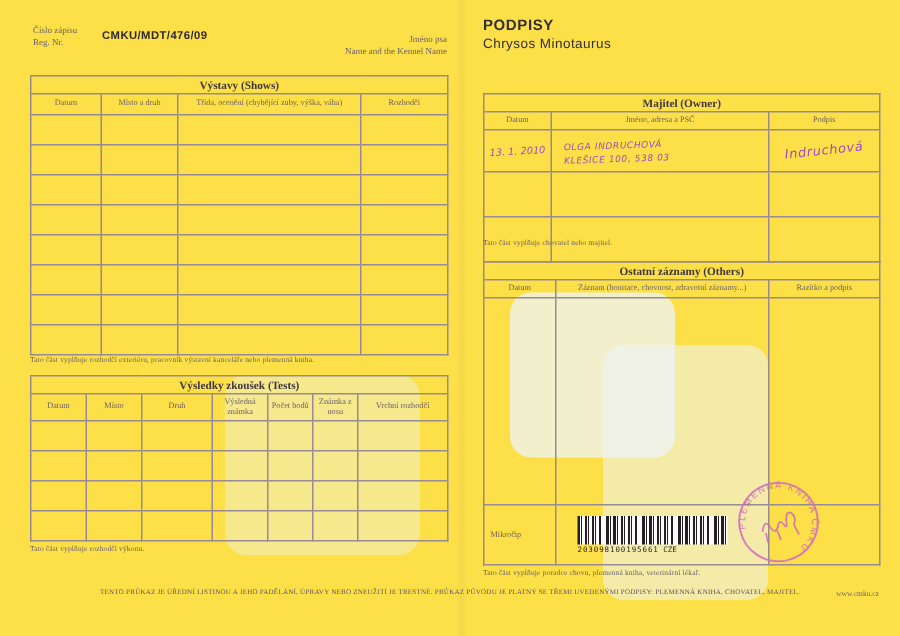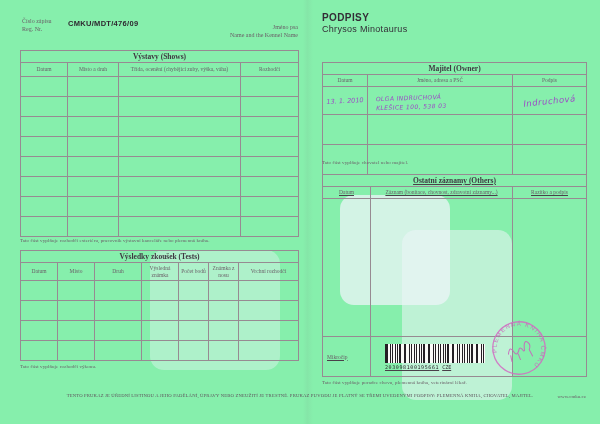--- a/index.html
+++ b/index.html
@@ -1,18 +1,18 @@
 <!DOCTYPE html>
 <html><head>
 <meta charset="utf-8">
 <style>
   html,body{margin:0;padding:0;}
   .sheet{
     position:relative;width:600px;height:424px;overflow:hidden;
-    background:#86efac;
+    background:#fde047;
     font-family:"Liberation Serif", serif;
     color:#4a4049;
   }
   
   .fold{position:absolute;left:303px;top:0;width:10px;height:424px;
     background:linear-gradient(90deg,rgba(0,0,0,0) 0%,rgba(120,110,115,0.07) 45%,rgba(0,0,0,0) 100%);}
   .watermark{position:absolute;background:#ecf4f8;border-radius:14px;opacity:.75;}
   .wm1{left:340px;top:195px;width:110px;height:110px;}
   .wm2{left:402px;top:230px;width:110px;height:170px;opacity:.55;}
   .wm3{left:150px;top:250px;width:130px;height:120px;opacity:.4;}
@@ -51,21 +51,21 @@
     color:#332d36;letter-spacing:.3px;margin-top:1px;}
 
   .own{width:264px;}
   .own th,.own td{border:1px solid #978a92;padding:0;}
   .owner-tbl{position:absolute;left:0;top:50px;}
   .owner-tbl .r1{height:28px;}
   .owner-tbl .r2{height:30px;}
   .owner-tbl .r3{height:30px;}
   .owner-note{position:absolute;left:0;top:146px;width:264px;}
 
-  .others-tbl{position:absolute;left:0;top:162px;text-decoration:underline;}
+  .others-tbl{position:absolute;left:0;top:162px;}
   .others-tbl .body-row{height:138px;}
   .others-tbl .chip-row{height:40px;}
   .others-note{position:absolute;left:0;top:366px;width:264px;}
 
   .hand{font-family:"DejaVu Sans",sans-serif;font-style:italic;color:#9c4bc6;}
   .hw-date{font-size:6.5px;transform:rotate(-3deg);text-align:center;}
   .hw-name{font-size:6px;line-height:1.5;transform:rotate(-2deg);padding-left:8px;letter-spacing:.4px;}
   .hw-sign{font-size:8.5px;transform:rotate(-6deg);text-align:center;letter-spacing:.5px;}
 
   .chip-label{font-size:5.5px;color:#6a5e67;padding-left:4px;}

